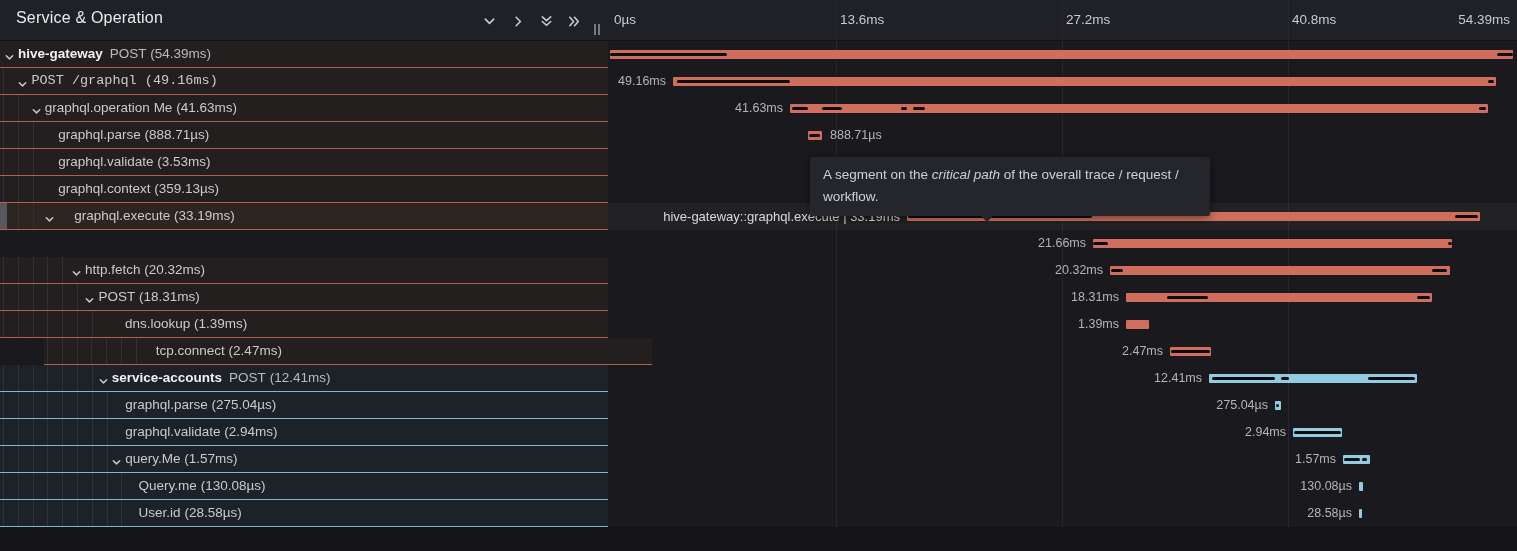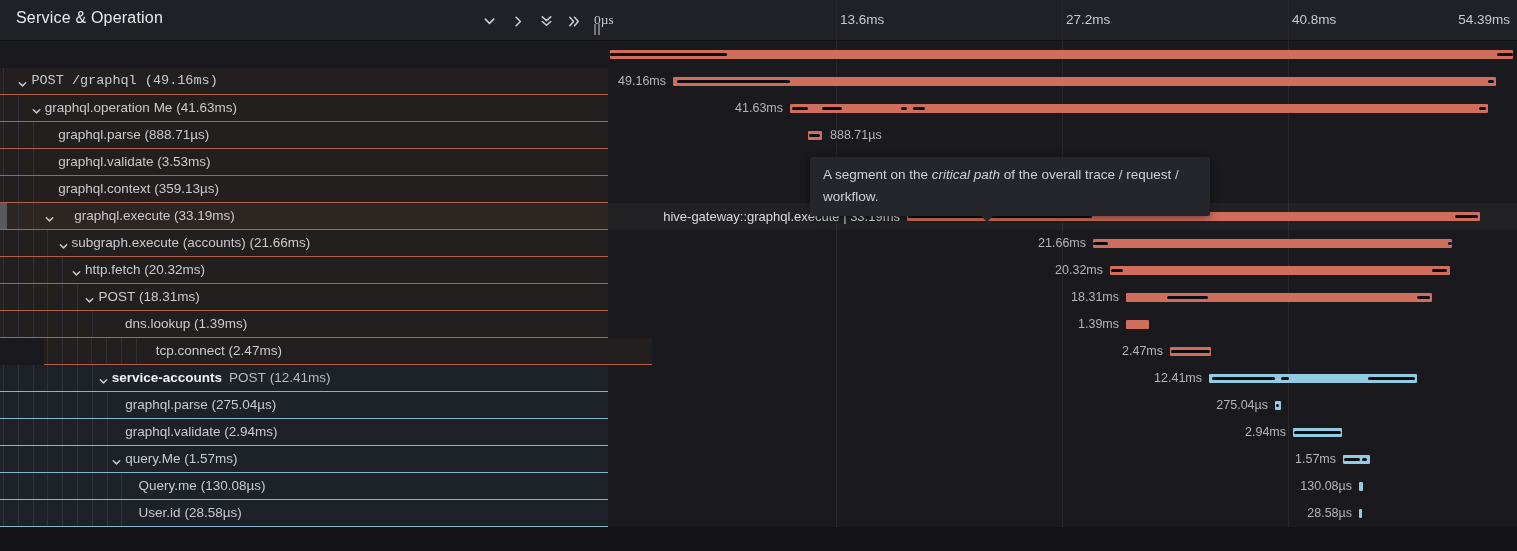--- a/index.html
+++ b/index.html
@@ -82,29 +82,41 @@
         <i></i>
       </div>
   </div>
 
   <div id="gridlines">
       <div class="gridline" style="left: 836px;"></div>
       <div class="gridline" style="left: 1062px;"></div>
       <div class="gridline" style="left: 1288px;"></div>
     </div>
   <div id="ticks">
-      <span class="tick" style="left: 594px; font-family: Liberation Serif, serif;">0µs</span>
+      <span class="tick" style="left: 614px;">0µs</span>
       <span class="tick" style="left: 840px;">13.6ms</span>
       <span class="tick" style="left: 1066px;">27.2ms</span>
       <span class="tick" style="left: 1292px;">40.8ms</span>
       <span class="tick" style="right: 7px;">54.39ms</span>
     </div>
   <div id="rows">
       <div class="row salmon has-svc" style="top: 41px;">
 
+      <div class="name-cell">
+        <span class="guides"></span>
+        
+        <span class="chev" style="left: 4px;">
+          <svg width="11" height="11" viewBox="0 0 12 12">
+              <path d="M2.5 4 L6 7.5 L9.5 4"></path>
+            </svg>
+        </span>
+        <span class="name-label" style="left: 18px;">
+          <span class="svc">hive-gateway</span><span class="opdur"><span>POST</span>&nbsp;<span class="dur">54.39ms</span></span>
+        </span>
+      </div>
       <div class="bar salmon" style="left: 610px; width: 903px;"></div>
 
     <div class="crit" style="left: 610px; width: 117px;"></div>
         <div class="crit" style="left: 1497px; width: 16px;"></div>
       </div>
       <div class="row salmon" style="top: 68px;">
 
       <div class="name-cell">
         <span class="guides"><i class="guide" style="left: 3px;"></i></span>
         
@@ -198,32 +210,20 @@
           <span class="opdur"><span>graphql.execute</span>&nbsp;<span class="dur">33.19ms</span></span>
         </span>
       </div>
       <div class="bar salmon" style="left: 907px; width: 573px;"></div>
       <span class="tl-label hl" style="right: 617px;">hive-gateway::graphql.execute | 33.19ms</span>
     <div class="crit" style="left: 908px; width: 184px;"></div>
         <div class="crit" style="left: 1455px; width: 23px;"></div>
       </div>
       <div class="row salmon" style="top: 230px;">
 
-      <div class="name-cell">
-        <span class="guides"><i class="guide" style="left: 3px;"></i><i class="guide" style="left: 17.8px;"></i><i class="guide" style="left: 32.6px;"></i><i class="guide" style="left: 47.4px;"></i></span>
-        
-        <span class="chev" style="left: 57.6px;">
-          <svg width="11" height="11" viewBox="0 0 12 12">
-              <path d="M2.5 4 L6 7.5 L9.5 4"></path>
-            </svg>
-        </span>
-        <span class="name-label" style="left: 71.6px;">
-          <span class="opdur"><span>subgraph.execute (accounts)</span>&nbsp;<span class="dur">21.66ms</span></span>
-        </span>
-      </div>
       <div class="bar salmon" style="left: 1093px; width: 359px;"></div>
       <span class="tl-label" style="right: 431px;">21.66ms</span>
     <div class="crit" style="left: 1093px; width: 15px;"></div>
         <div class="crit" style="left: 1448px; width: 4px;"></div>
       </div>
       <div class="row salmon" style="top: 257px;">
 
       <div class="name-cell">
         <span class="guides"><i class="guide" style="left: 3px;"></i><i class="guide" style="left: 17.8px;"></i><i class="guide" style="left: 32.6px;"></i><i class="guide" style="left: 47.4px;"></i><i class="guide" style="left: 62.2px;"></i></span>
         

